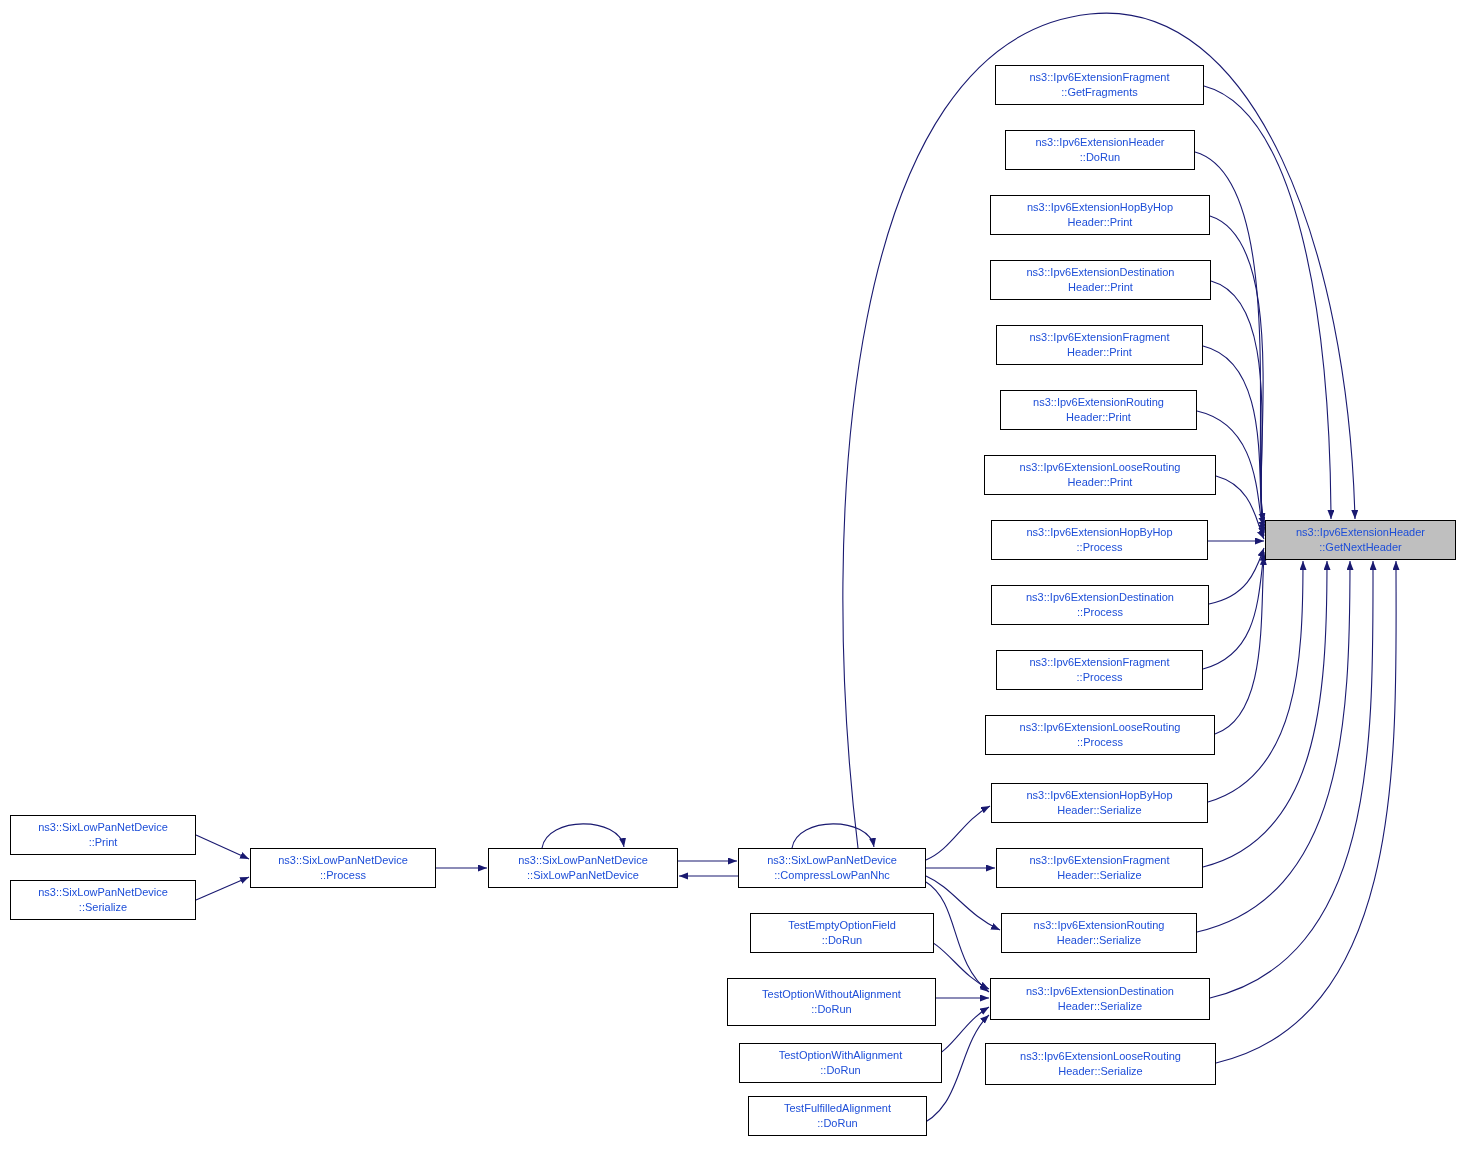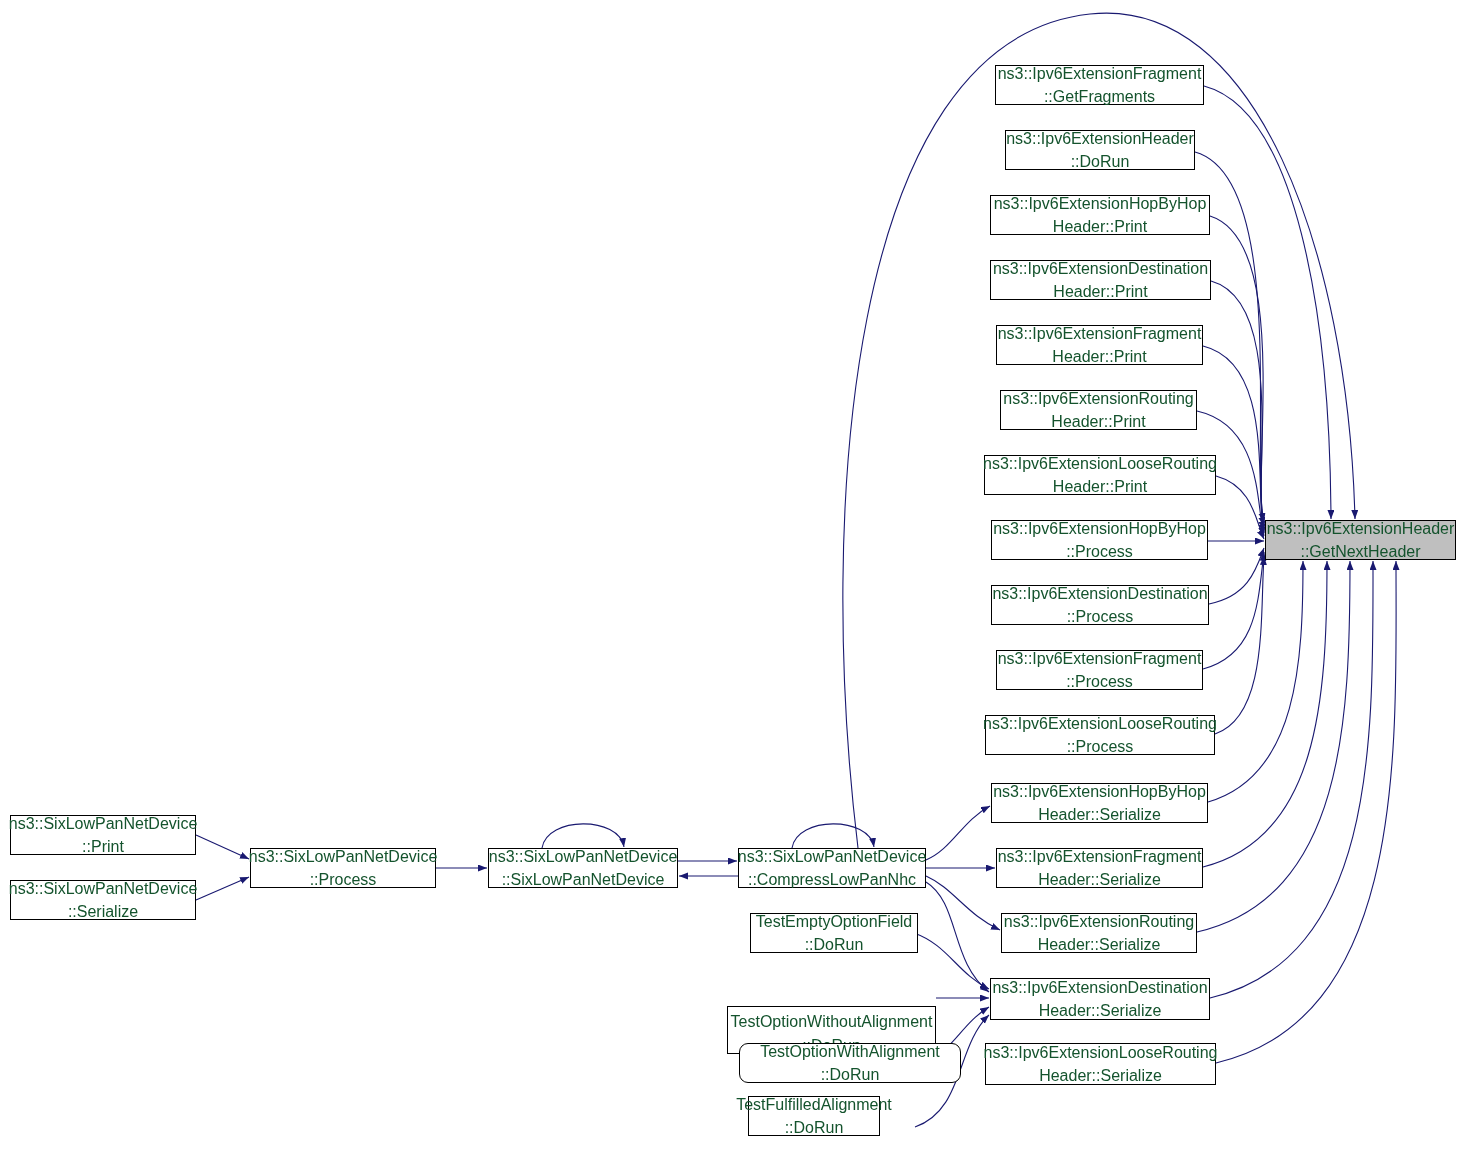--- a/index.html
+++ b/index.html
@@ -28,26 +28,25 @@
   .node {
     position: absolute;
     box-sizing: border-box;
     background: var(--node-fill, #ffffff);
     border: 1px solid var(--node-border, #000000);
     display: flex;
     flex-direction: column;
     align-items: center;
     justify-content: center;
     text-align: center;
-    font-size: 16px;
+    font-size: 11px;
     line-height: 15.5px;
-    color: #14532d;
+    color: #1d4ed8;
     white-space: nowrap;
     z-index: 1;
-    gap: 8px;
   }
   .node.highlight {
     background: var(--highlight-fill, #bfbfbf);
   }
   .node span { display: block; }
 </style>
 </head>
 <body>
 
 <div id="canvas">
@@ -103,33 +102,33 @@
       <span>::Process</span>
     </div>
     <div class="node" style="left: 488px; top: 848px; width: 190px; height: 40px;">
       <span>ns3::SixLowPanNetDevice</span>
       <span>::SixLowPanNetDevice</span>
     </div>
     <div class="node" style="left: 738px; top: 848px; width: 188px; height: 40px;">
       <span>ns3::SixLowPanNetDevice</span>
       <span>::CompressLowPanNhc</span>
     </div>
-    <div class="node" style="left: 750px; top: 913px; width: 168px; height: 40px;">
+    <div class="node" style="left: 750px; top: 913px; width: 184px; height: 40px;">
       <span>TestEmptyOptionField</span>
       <span>::DoRun</span>
     </div>
-    <div class="node" style="left: 727px; top: 1006px; width: 209px; height: 48px; justify-content: flex-end;">
+    <div class="node" style="left: 727px; top: 978px; width: 209px; height: 48px;">
       <span>TestOptionWithoutAlignment</span>
       <span>::DoRun</span>
     </div>
-    <div class="node" style="left: 739px; top: 1043px; width: 222px; height: 40px; border-radius: 9px;">
+    <div class="node" style="left: 739px; top: 1043px; width: 203px; height: 40px;">
       <span>TestOptionWithAlignment</span>
       <span>::DoRun</span>
     </div>
-    <div class="node" style="left: 748px; top: 1096px; width: 132px; height: 40px;">
+    <div class="node" style="left: 748px; top: 1096px; width: 179px; height: 40px;">
       <span>TestFulfilledAlignment</span>
       <span>::DoRun</span>
     </div>
     <div class="node" style="left: 995px; top: 65px; width: 209px; height: 40px;">
       <span>ns3::Ipv6ExtensionFragment</span>
       <span>::GetFragments</span>
     </div>
     <div class="node" style="left: 1005px; top: 130px; width: 190px; height: 40px;">
       <span>ns3::Ipv6ExtensionHeader</span>
       <span>::DoRun</span>

